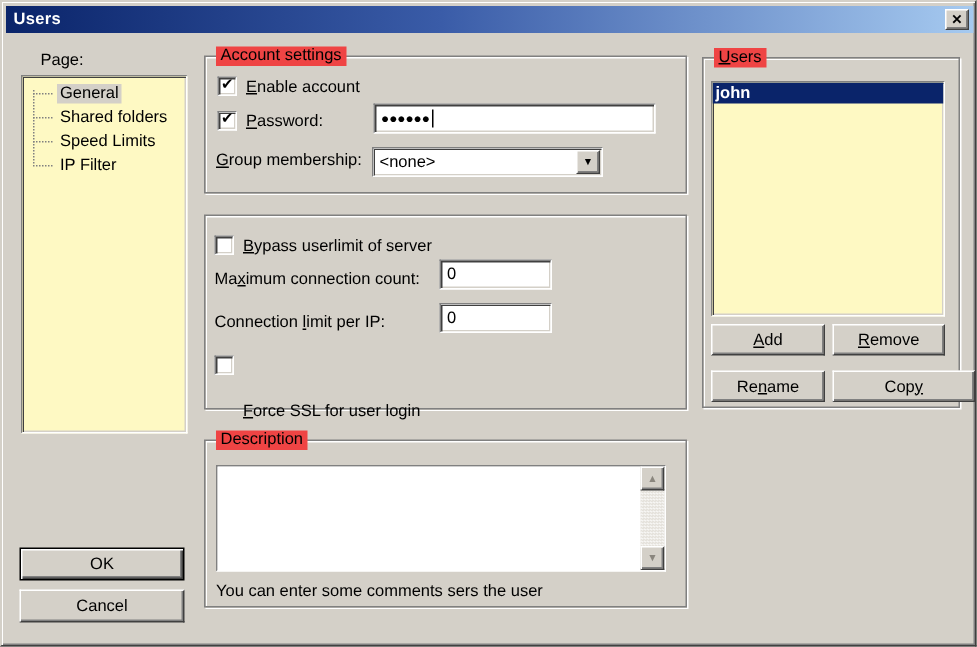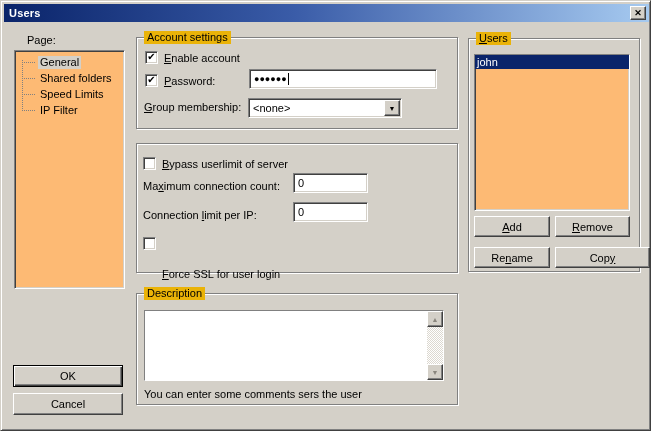--- a/index.html
+++ b/index.html
@@ -21,25 +21,25 @@
     background: #d4d0c8; border: 1px solid; border-color: #fff #404040 #404040 #fff;
     box-shadow: inset -1px -1px 0 #808080;
     font-size: 9px; font-weight: bold; text-align: center; line-height: 12px; color: #000;
   }
   .label { position: absolute; white-space: nowrap; line-height: 13px; }
   .groupbox {
     position: absolute; border: 1px solid #808080;
     box-shadow: 1px 1px 0 #fff, inset 1px 1px 0 #fff;
   }
   .group-title {
-    position: absolute; top: -7px; left: 7px; background: #eab308; padding: 0 3px;
+    position: absolute; top: -7px; left: 7px; background: #ef4444; padding: 0 3px;
     line-height: 13px; white-space: nowrap;
   }
   .sunken {
-    background: #fdba74; border: 1px solid; border-color: #808080 #fff #fff #808080;
+    background: #fef9c3; border: 1px solid; border-color: #808080 #fff #fff #808080;
     box-shadow: inset 1px 1px 0 #404040, inset -1px -1px 0 #d4d0c8;
   }
   .btn {
     position: absolute; background: #d4d0c8; border: 1px solid;
     border-color: #fff #404040 #404040 #fff; box-shadow: inset -1px -1px 0 #808080;
     font-size: 11px; text-align: center; display: flex; align-items: center; justify-content: center;
     font-family: "Liberation Sans", sans-serif; color: #000;
   }
   .btn-default {
     border: 1px solid #000;
@@ -183,21 +183,21 @@
       <div class="scroll-btn">
           <span>▼</span>
         </div>
     </div>
   </div>
   <div class="label" style="left:143px; top:387px;">You can enter some comments sers the user</div>
 
   <div class="groupbox" style="left:467px; top:37px; width:172px; height:234px;">
     <span class="group-title"><u>U</u>sers</span>
   </div>
-  <div class="listbox sunken" style="left:473px; top:53px; width:156px; height:157px;">
+  <div class="listbox sunken" style="left:473px; top:53px; width:156px; height:157px;font-weight:bold;">
     <div class="list-item selected">
       <span>john</span>
     </div>
   </div>
   <div class="btn" style="left:473px; top:215px; width:76px; height:21px;"><u>A</u>dd</div>
   <div class="btn" style="left:554px; top:215px; width:75px; height:21px;"><u>R</u>emove</div>
   <div class="btn" style="left:473px; top:246px; width:76px; height:21px;">Re<u>n</u>ame</div>
   <div class="btn" style="left:554px; top:246px; width:95px; height:21px;">Cop<u>y</u></div>
 
   <div class="btn btn-default" style="left:12px; top:364px; width:110px; height:22px;">OK</div>

